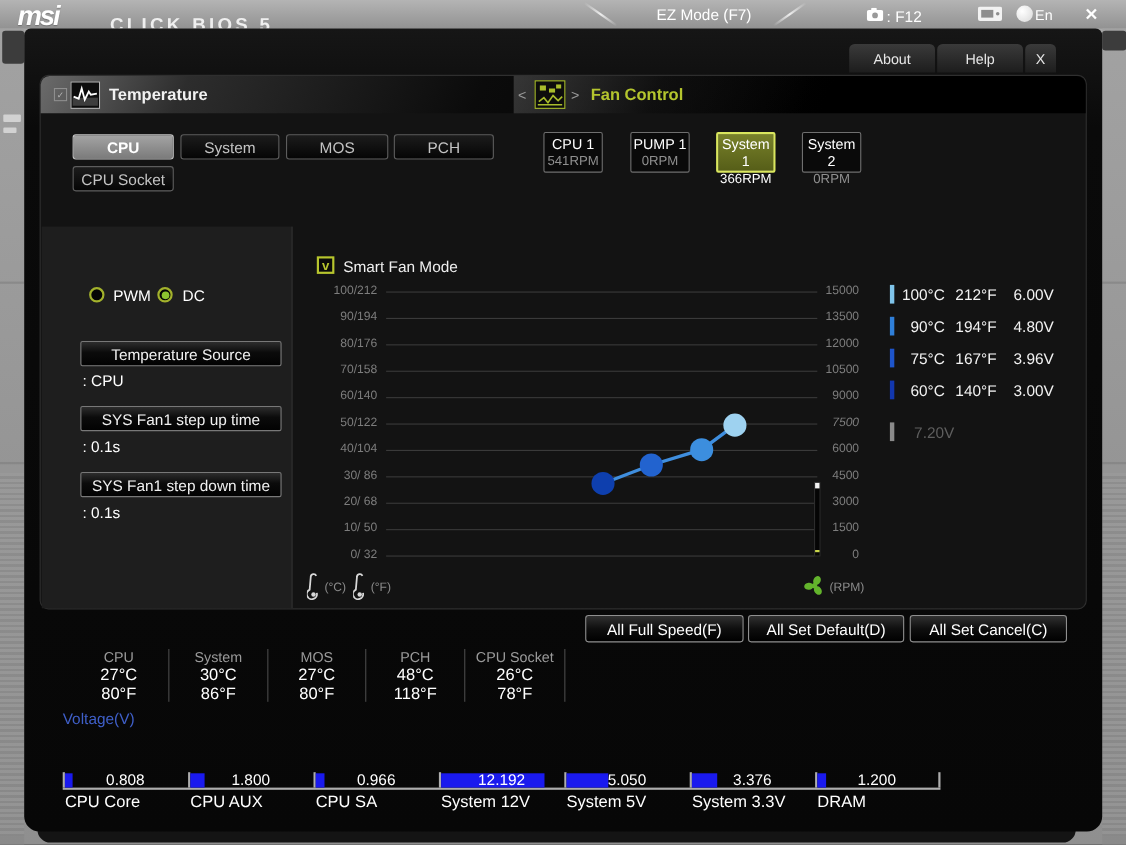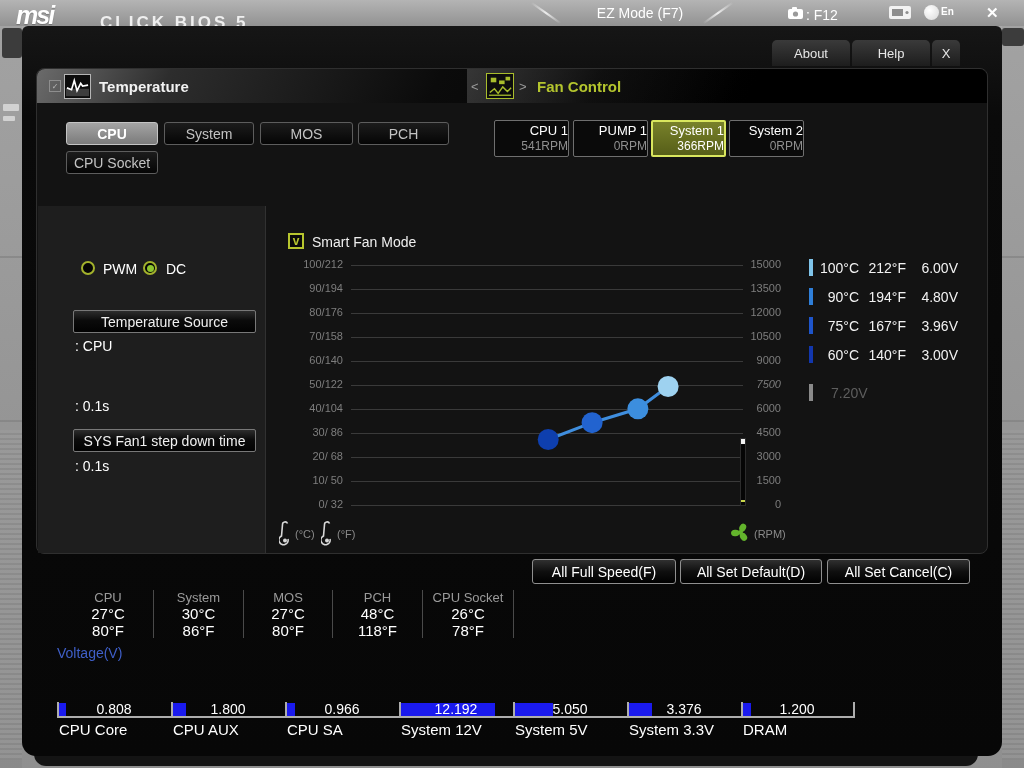--- a/index.html
+++ b/index.html
@@ -13,21 +13,21 @@
           background:linear-gradient(#b4b4b4,#929292);overflow:hidden}
   .msi-logo{position:absolute;left:16px;top:1px;color:#fff;font-size:25px;font-weight:bold;
             font-style:italic;letter-spacing:-2px;text-shadow:0 1px 1px rgba(0,0,0,.25)}
   .bios-text{position:absolute;left:100px;top:13px;color:#f4f4f4;font-weight:bold;
              font-size:17px;letter-spacing:3px;opacity:.95}
   .diag{position:absolute;width:36px;height:2px;
         background:linear-gradient(90deg,transparent,#ededed,transparent)}
   .ez-mode{position:absolute;left:565px;top:5px;width:150px;text-align:center;color:#fff;
            font-size:14px;cursor:pointer}
   .hotkey{position:absolute;left:806px;top:7px;color:#fff;font-size:14px}
-  .lang{position:absolute;left:941px;top:6px;color:#fff;font-size:10px;font-weight:bold}
+  .lang{position:absolute;left:941px;top:6px;color:#fff;font-size:13px;font-weight:normal}
   .globe{position:absolute;left:924px;top:5px;width:15px;height:15px;border-radius:50%;
          background:radial-gradient(circle at 35% 35%,#ffffff,#d8d8d8)}
   .top-close{position:absolute;left:986px;top:4px;color:#fff;font-size:15px;font-weight:bold;cursor:pointer}
 
   
   .strip{position:absolute;top:26px;width:22px;height:742px;background:linear-gradient(#a2a2a2,#8a8a8a)}
   .strip .tex{position:absolute;left:0;width:22px;height:330px;top:404px;opacity:.5;
     background:repeating-linear-gradient(0deg,#868686 0 2px,#9d9d9d 2px 5px)}
   .darkblock{position:absolute;background:#3c3c3c;border-radius:3px}
   .seam{position:absolute;width:22px;height:2px;background:#7e7e7e;opacity:.6}
@@ -59,22 +59,22 @@
   .wave-icon{position:absolute;left:27px;top:5px;width:27px;height:25px;background:#0c0c0c;
          border:1px solid #b5b5b5}
   .fanchart-icon{position:absolute;left:449px;top:4px;width:28px;height:26px;background:#0d0d0d;
          border:1px solid #a9bd2c}
 
   
   .tab{position:absolute;height:23px;background:linear-gradient(#1c1c1c,#050505);
        border:1px solid #5d5d5d;border-radius:3px;color:#c3c3c3;font-size:14px;
        display:flex;align-items:center;justify-content:center;cursor:pointer}
   .tab.sel{background:linear-gradient(#a4a4a4,#7b7b7b);border-color:#c4c4c4;color:#fff;font-weight:bold}
-  .fanbtn{position:absolute;width:75px;height:37px;background:#0a0a0a;border:1px solid #6f6f6f;
-       border-radius:2px;text-align:right;padding-top:2px;cursor:pointer}
+  .fanbtn{position:absolute;width:54px;height:37px;background:#0a0a0a;border:1px solid #6f6f6f;
+       border-radius:2px;text-align:center;padding-top:2px;cursor:pointer}
   .fanbtn .n{font-size:13px;color:#fff;line-height:16px}
   .fanbtn .r{font-size:12px;color:#8f8f8f;line-height:14px}
   .fanbtn.sel{background:linear-gradient(#78812a,#565e18);border:2px solid #d9e65e;padding-top:1px}
   .fanbtn.sel .r{color:#fff}
 
   
   .left-col{position:absolute;left:1px;top:137px;width:228px;height:347px;background:#1e1e1e;
             border-right:1px solid #313131}
   .radio{position:absolute;width:14px;height:14px;border:2px solid #a3b22c;border-radius:50%;
          background:#050505;display:flex;align-items:center;justify-content:center;cursor:pointer}
@@ -226,20 +226,21 @@
     <div class="left-col"></div>
     <span class="radio" style="left:44px;top:192px"></span>
     <span class="radio-label" style="left:66px;top:192px">PWM</span>
     <span class="radio" style="left:106px;top:192px">
         <span class="dot"></span>
       </span>
     <span class="radio-label" style="left:129px;top:192px">DC</span>
 
     <div class="field-btn" style="top:241px">Temperature Source</div>
     <div class="field-val" style="top:269px">: CPU</div>
+    <div class="field-btn" style="top:300px">SYS Fan1 step up time</div>
     <div class="field-val" style="top:329px">: 0.1s</div>
     <div class="field-btn" style="top:360px">SYS Fan1 step down time</div>
     <div class="field-val" style="top:389px">: 0.1s</div>
 
     <div class="checkbox">v</div>
     <div class="smart-label">Smart Fan Mode</div>
 
     <div id="chart-grid">
         <div class="grid-line" style="top: 0px;"></div>
         <div class="grid-line" style="top: 24px;"></div>

